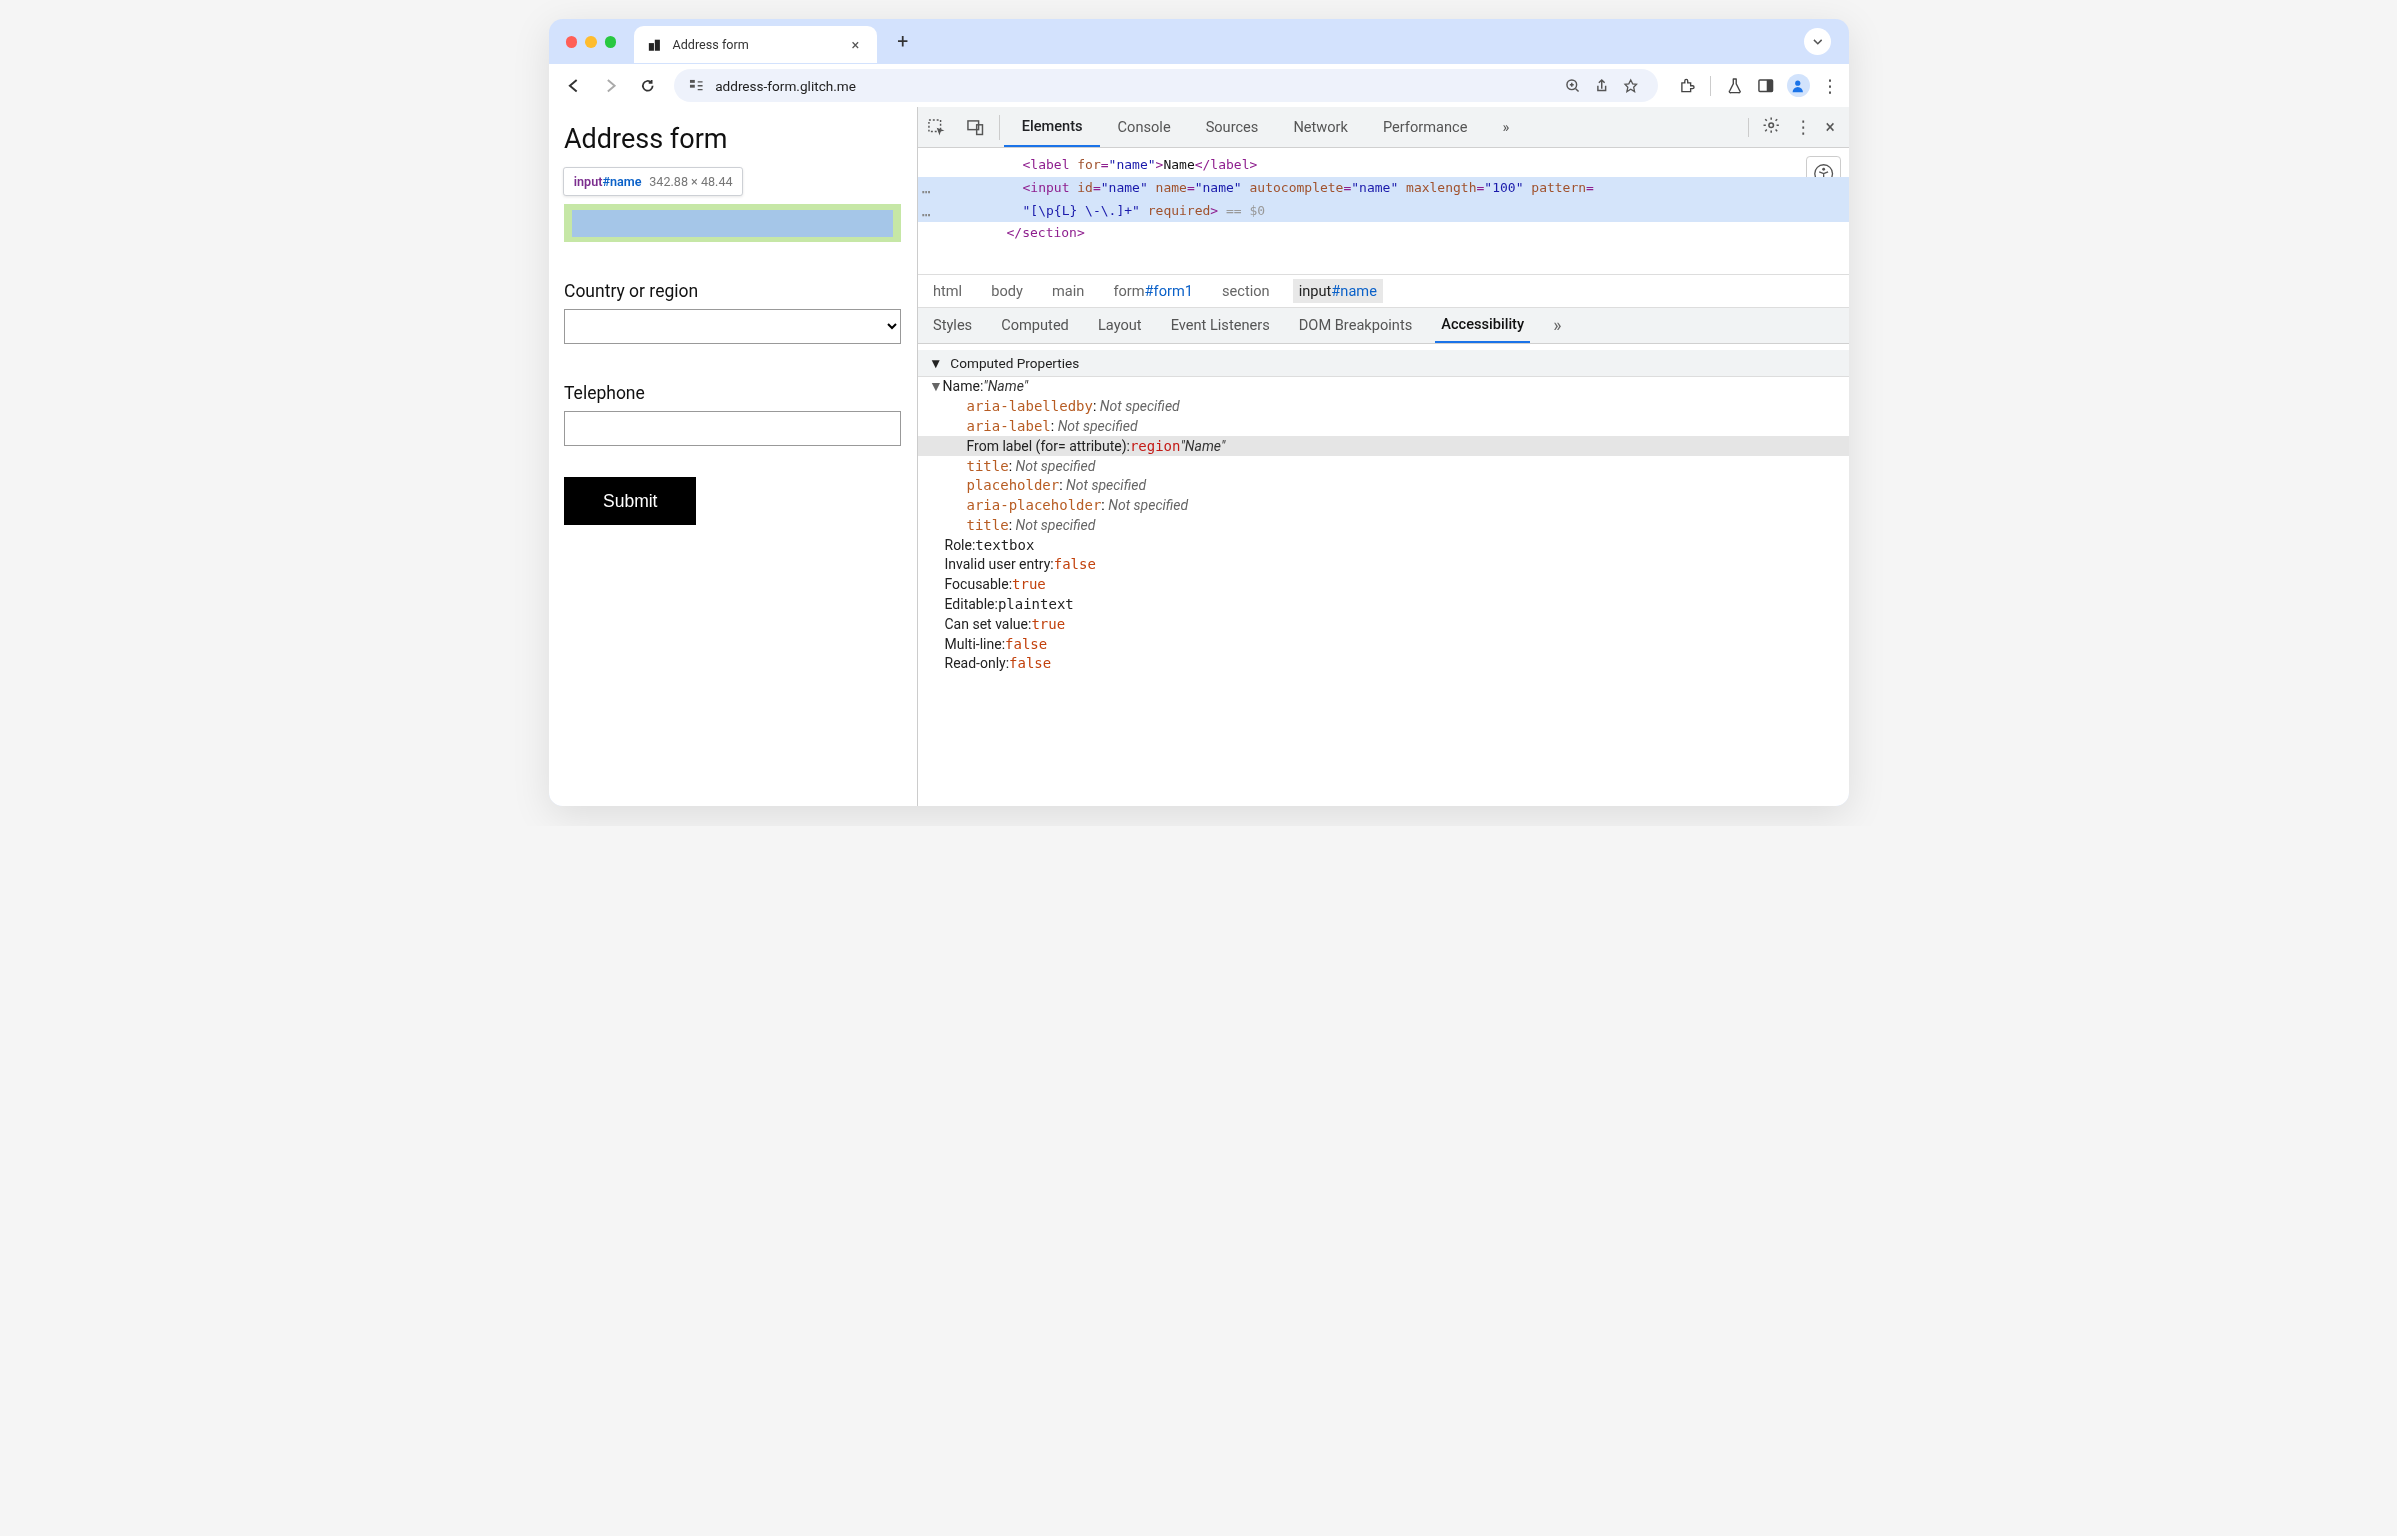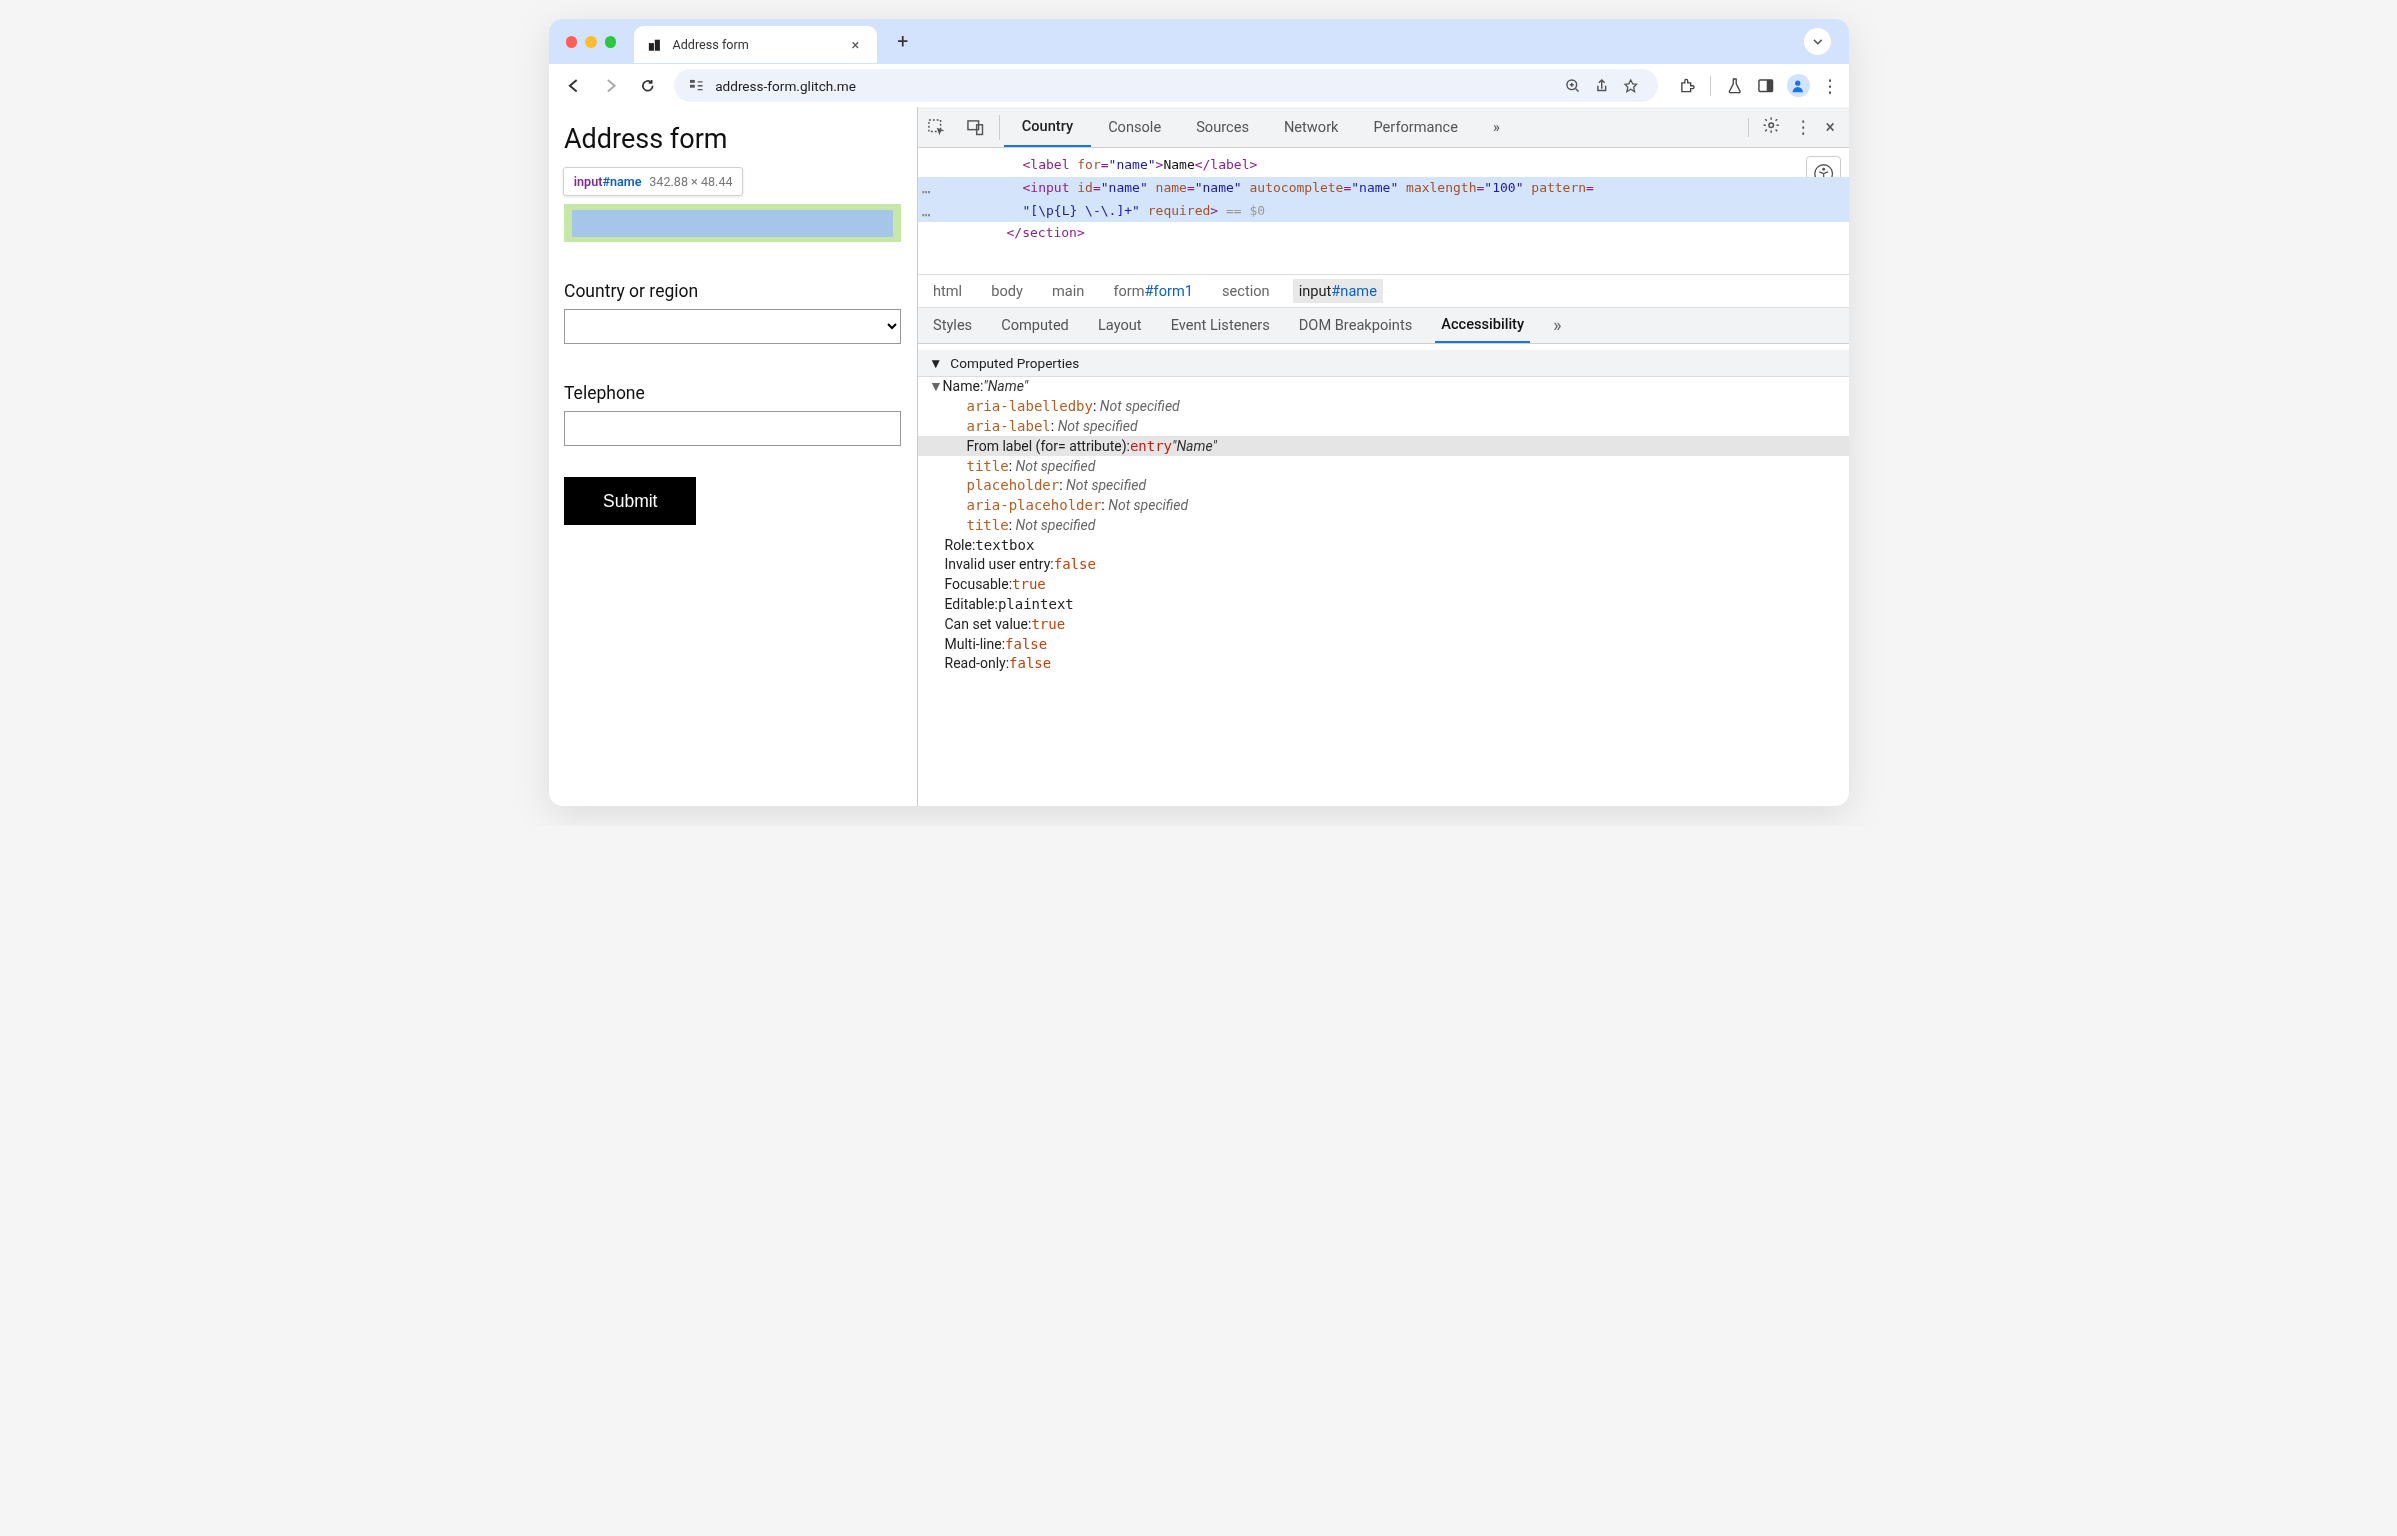--- a/index.html
+++ b/index.html
@@ -373,21 +373,21 @@
               <path d="M10 10 L18 13 L14 14 L13 18 Z" fill="#555"></path>
             </svg>
         </div>
         <div class="dt-tab-icon">
           <svg width="19.4" height="19.4" viewBox="0 0 20 20">
               <rect x="2" y="3" width="11" height="9" stroke="#555" fill="none" stroke-width="1.5"></rect>
               <rect x="11" y="7" width="6" height="10" stroke="#555" fill="none" stroke-width="1.5"></rect>
             </svg>
         </div>
         <div class="dt-tabs-sep"></div>
-        <div class="dt-tab elements-active">Country</div>
+        <div class="dt-tab elements-active">Elements</div>
         <div class="dt-tab">Console</div>
         <div class="dt-tab">Sources</div>
         <div class="dt-tab">Network</div>
         <div class="dt-tab">Performance</div>
         <div class="dt-tab">»</div>
         <div class="dt-tabs-right">
           <span class="dt-right-sep"></span>
           <span class="dt-right-icon">
             <svg width="18.4" height="18.4" viewBox="0 0 24 24">
                 <circle cx="12" cy="12" r="3" fill="none" stroke="#555" stroke-width="2"></circle>
@@ -440,21 +440,21 @@
             <span>:&nbsp;</span>
             <span class="aital">Not specified</span>
           </div>
         <div class="acc-row indent">
             <span class="amono">aria-label</span>
             <span>:&nbsp;</span>
             <span class="aital">Not specified</span>
           </div>
         <div class="acc-row indent hl">
           <span class="akey">From label (for= attribute): </span>
-          <span class="alabel-kw">entry</span>
+          <span class="alabel-kw">region</span>
           <span class="aquote"> "Name"</span>
         </div>
         <div class="acc-row indent">
             <span class="amono">title</span>
             <span>:&nbsp;</span>
             <span class="aital">Not specified</span>
           </div>
         <div class="acc-row indent">
             <span class="amono">placeholder</span>
             <span>:&nbsp;</span>

